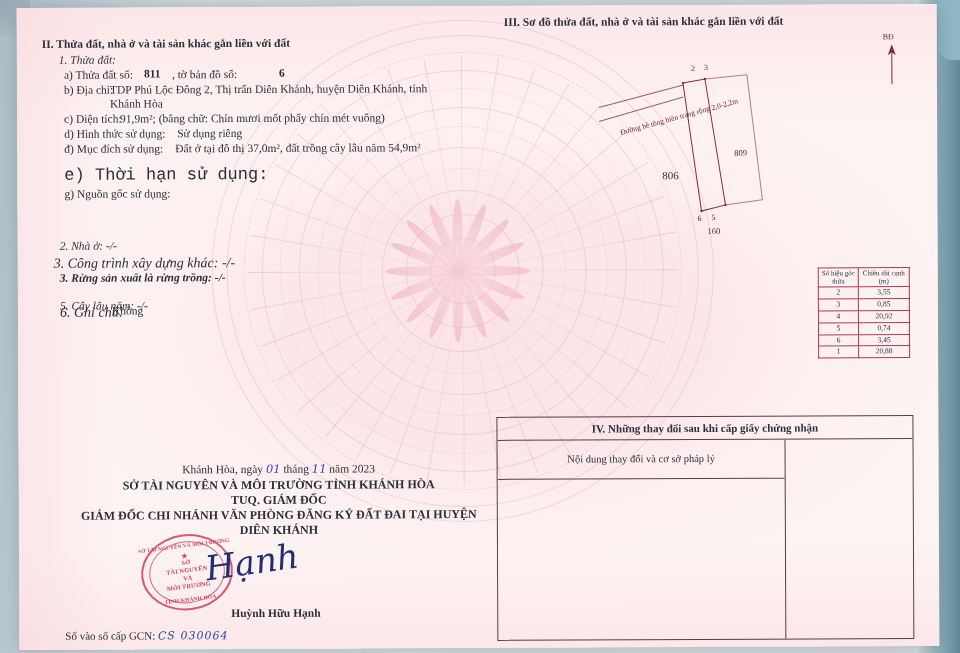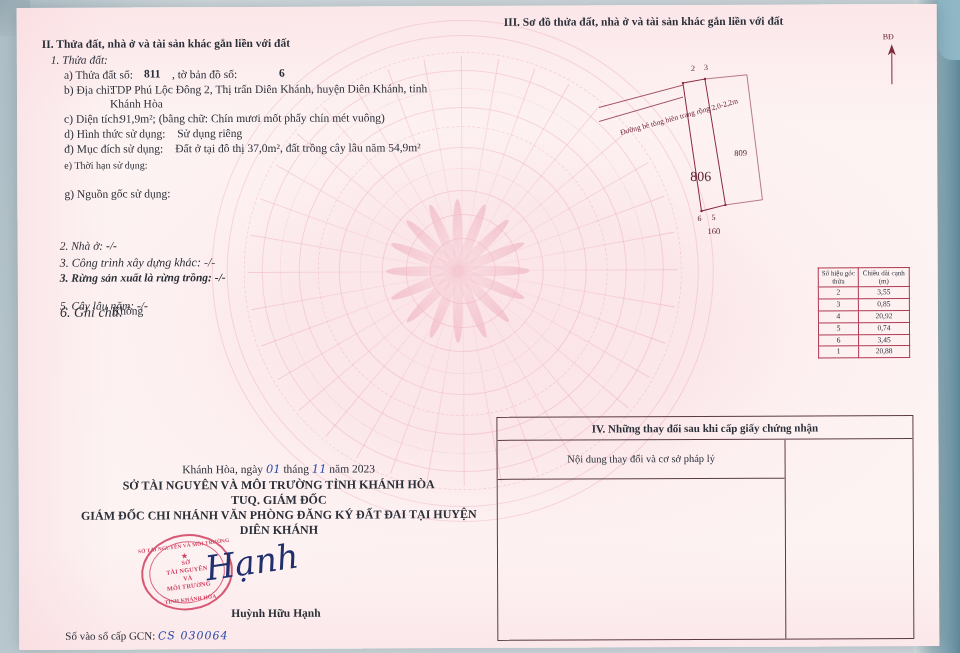--- a/index.html
+++ b/index.html
@@ -343,45 +343,45 @@
         <div class="petal" style="transform:translate(-50%,-100%) rotate(247.5deg)"></div>
         <div class="petal" style="transform:translate(-50%,-100%) rotate(270deg)"></div>
         <div class="petal" style="transform:translate(-50%,-100%) rotate(292.5deg)"></div>
         <div class="petal" style="transform:translate(-50%,-100%) rotate(315deg)"></div>
         <div class="petal" style="transform:translate(-50%,-100%) rotate(337.5deg)"></div>
       </div>
     </div>
 
     <div class="t sec-title" id="sec2-title">II. Thửa đất, nhà ở và tài sản khác gắn liền với đất</div>
 
-    <div class="t it" style="left:34px; top:46px; font-size:11.5px;">1. Thửa đất:</div>
+    <div class="t it" style="left:42px; top:46px; font-size:11.5px;">1. Thửa đất:</div>
 
     <div class="t" style="left:47px; top:61px; font-size:11.5px;">a) Thửa đất số:</div>
     <div class="t" style="left:127px; top:60px; font-size:11.5px; font-weight:bold;">811</div>
     <div class="t" style="left:155px; top:61px; font-size:11.5px;">, tờ bản đồ số:</div>
     <div class="t" style="left:262px; top:60px; font-size:11.5px; font-weight:bold;">6</div>
 
     <div class="t" style="left:47px; top:76px; font-size:11.5px;">b) Địa chỉ:</div>
     <div style="position:absolute; left:93px; top:76px; width:330px; font-size:11.5px; line-height:1.2;" class="wrapline">TDP Phú Lộc Đông 2, Thị trấn Diên Khánh, huyện Diên Khánh, tỉnh Khánh Hòa</div>
 
     <div class="t" style="left:47px; top:105px; font-size:11.5px;">c) Diện tích:</div>
     <div class="t" style="left:103px; top:105px; font-size:11.5px;">91,9m²; (bằng chữ: Chín mươi mốt phẩy chín mét vuông)</div>
 
     <div class="t" style="left:47px; top:120px; font-size:11.5px;">d) Hình thức sử dụng:</div>
     <div class="t" style="left:160px; top:120px; font-size:11.5px;">Sử dụng riêng</div>
 
     <div class="t" style="left:47px; top:135px; font-size:11.5px;">đ) Mục đích sử dụng:</div>
     <div class="t" style="left:158px; top:135px; font-size:11.5px;">Đất ở tại đô thị 37,0m², đất trồng cây lâu năm 54,9m²</div>
 
-    <div class="t" style="left:47px; top:152px; font-size:10px;">e) Thời hạn sử dụng:</div>
+    <div class="t" style="left:47px; top:158px; font-size:17px;font-family:Liberation Mono, monospace;">e) Thời hạn sử dụng:</div>
 
     <div class="t" style="left:47px; top:180px; font-size:11.5px;">g) Nguồn gốc sử dụng:</div>
 
     <div class="t it" style="left:42px; top:232px; font-size:11.5px;">2. Nhà ở: -/-</div>
-    <div class="t it" style="left:42px; top:248px; font-size:12px;">3. Công trình xây dựng khác: -/-</div>
+    <div class="t it" style="left:36px; top:248px; font-size:14px;">3. Công trình xây dựng khác: -/-</div>
     <div class="t bi" style="left:42px; top:264px; font-size:11.5px;">3. Rừng sản xuất là rừng trồng: -/-</div>
     <div class="t it" style="left:42px; top:292px; font-size:11.5px;">5. Cây lâu năm: -/-</div>
     <div class="t it" style="left:42px; top:297px; font-size:14px;font-family:Liberation Serif, serif;">6. Ghi chú:</div>
     <div class="t" style="left:94px; top:297px; font-size:11.5px;">Không</div>
 
     <div class="t sec-title" id="sec3-title">III. Sơ đồ thửa đất, nhà ở và tài sản khác gắn liền với đất</div>
 
     <div class="north">
       <svg width="26" height="44" viewBox="0 0 26 44">
         <line x1="13" y1="42" x2="13" y2="10" stroke="#7d2a3c" stroke-width="1"></line>
@@ -405,21 +405,21 @@
         <circle cx="86" cy="48" r="1.2" fill="#8a2a3e"></circle>
         <circle cx="108" cy="44" r="1.2" fill="#8a2a3e"></circle>
         <circle cx="128" cy="170" r="1.2" fill="#8a2a3e"></circle>
         <circle cx="104" cy="176" r="1.2" fill="#8a2a3e"></circle>
       </svg>
     </div>
 
     <div class="t" style="left:601px; top:107px; font-size:7.5px; color:#6d2133; transform:rotate(-15deg);">Đường bê tông biên trang rộng 2,0-2,2m</div>
     <div class="t" style="left:674px; top:59px; font-size:8px; color:#5b2230;">2</div>
     <div class="t" style="left:687px; top:58px; font-size:8px; color:#5b2230;">3</div>
-    <div class="t" style="left:645px; top:164px; font-size:14px; color:#5b2230;margin-left:28px;">806</div>
+    <div class="t" style="left:645px; top:164px; font-size:11px; color:#5b2230;">806</div>
     <div class="t" style="left:717px; top:143px; font-size:8.5px; color:#5b2230;">809</div>
     <div class="t" style="left:680px; top:209px; font-size:8px; color:#5b2230;">6</div>
     <div class="t" style="left:694px; top:208px; font-size:8px; color:#5b2230;">5</div>
     <div class="t" style="left:690px; top:221px; font-size:8.5px; color:#5b2230;">160</div>
 
     <table class="edge-table">
       <tbody>
           <tr>
         <th style="width:44%;">Số hiệu góc thửa</th>
         <th>Chiều dài cạnh (m)</th>

